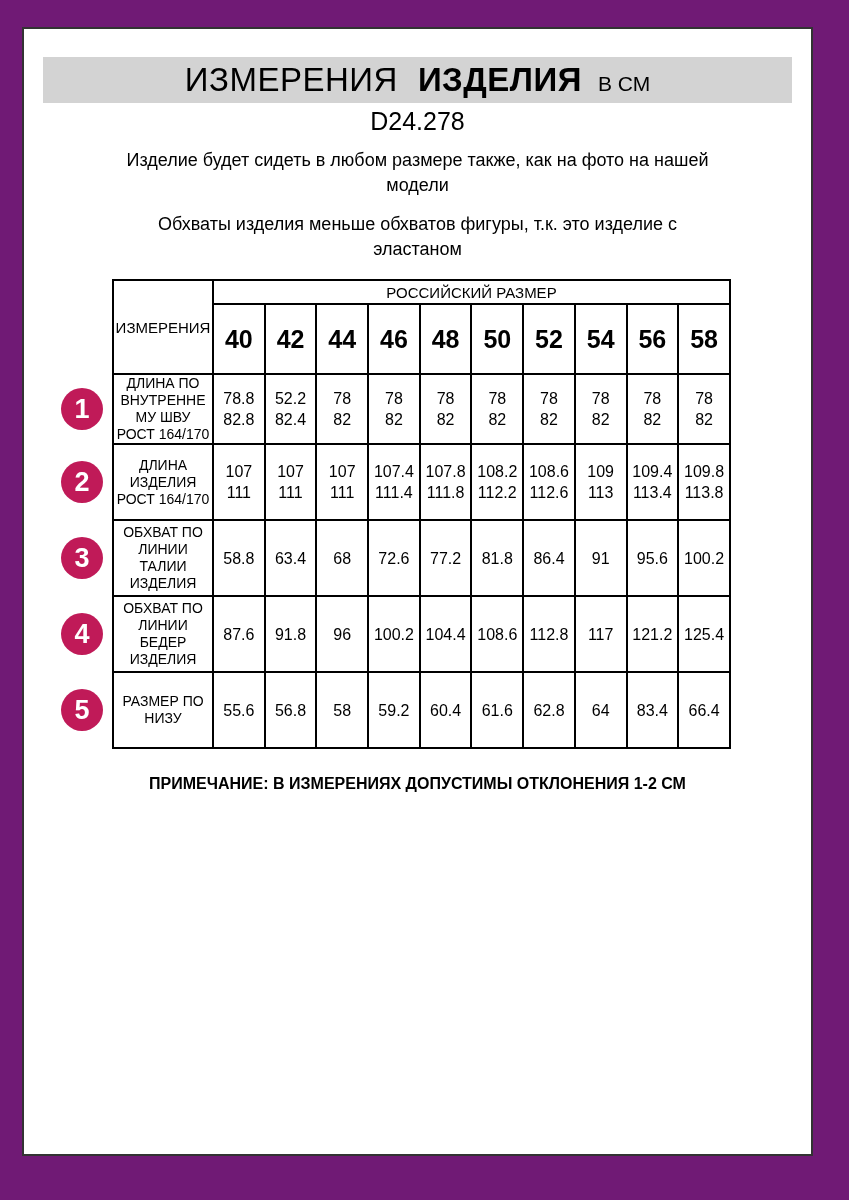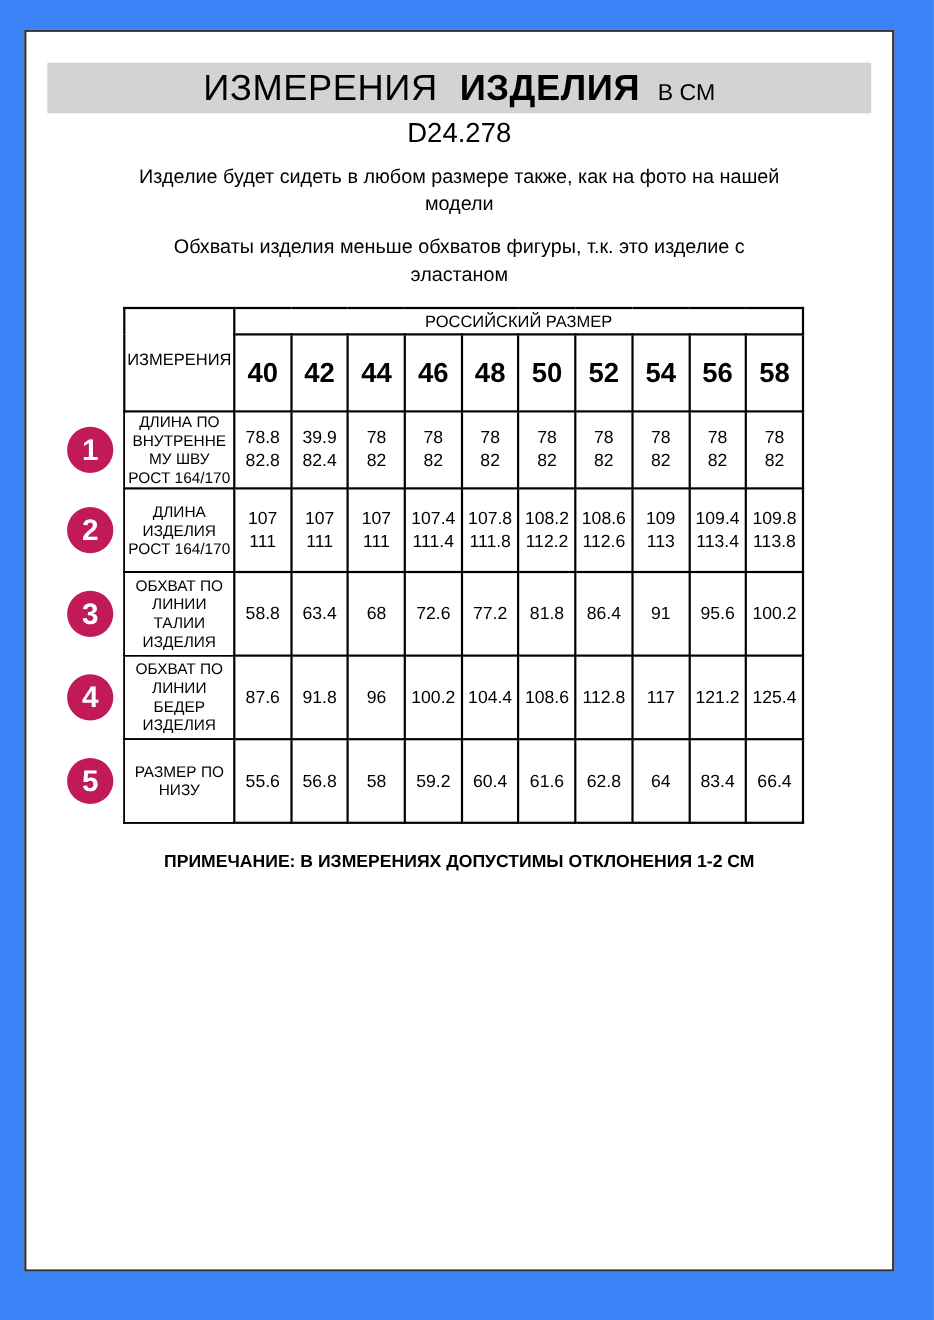--- a/index.html
+++ b/index.html
@@ -6,21 +6,21 @@
     margin: 0;
     padding: 0;
     background: #ffffff;
     font-family: "Liberation Sans", sans-serif;
     color: #000;
   }
   .canvas {
     position: relative;
     width: 849px;
     height: 1200px;
-    background: #3b82f6;
+    background: #701a75;
     overflow: hidden;
   }
   .frame {
     position: absolute;
     left: 22px;
     top: 27px;
     width: 791px;
     height: 1129px;
     border: 2px solid #333;
     box-sizing: border-box;
@@ -180,21 +180,21 @@
                 <div>ДЛИНА ПО</div>
                 <div>ВНУТРЕННЕ</div>
                 <div>МУ ШВУ</div>
                 <div>РОСТ 164/170</div>
               </td>
               <td class="value">
                 <div>78.8</div>
                 <div>82.8</div>
               </td>
               <td class="value">
-                <div>39.9</div>
+                <div>52.2</div>
                 <div>82.4</div>
               </td>
               <td class="value">
                 <div>78</div>
                 <div>82</div>
               </td>
               <td class="value">
                 <div>78</div>
                 <div>82</div>
               </td>

